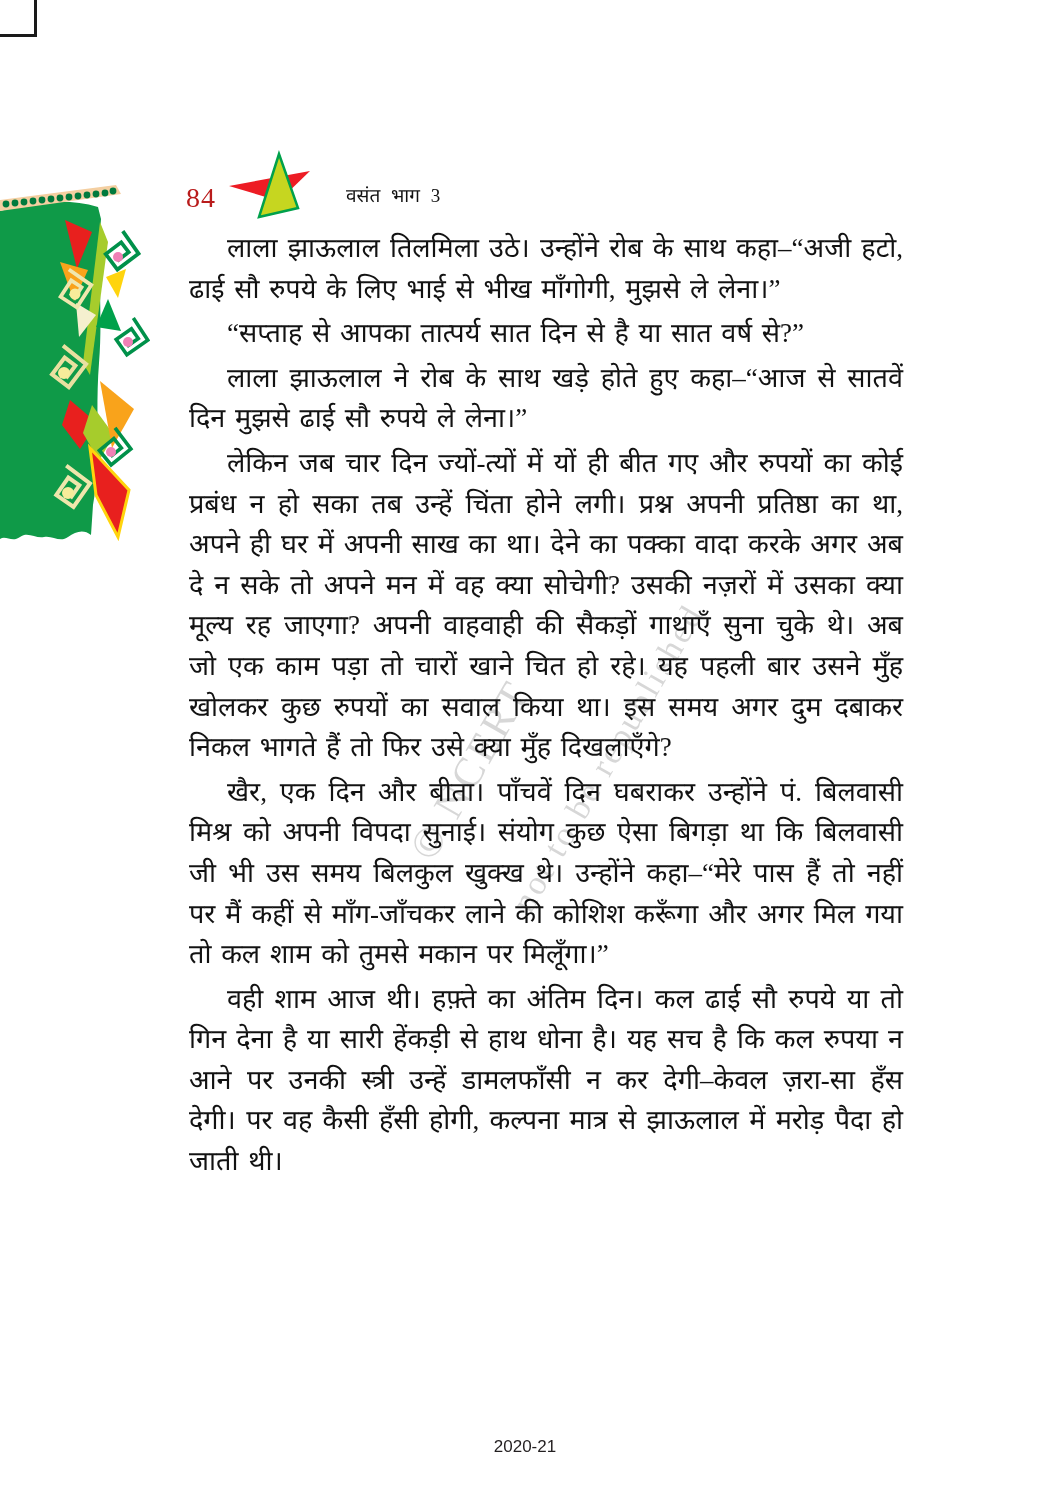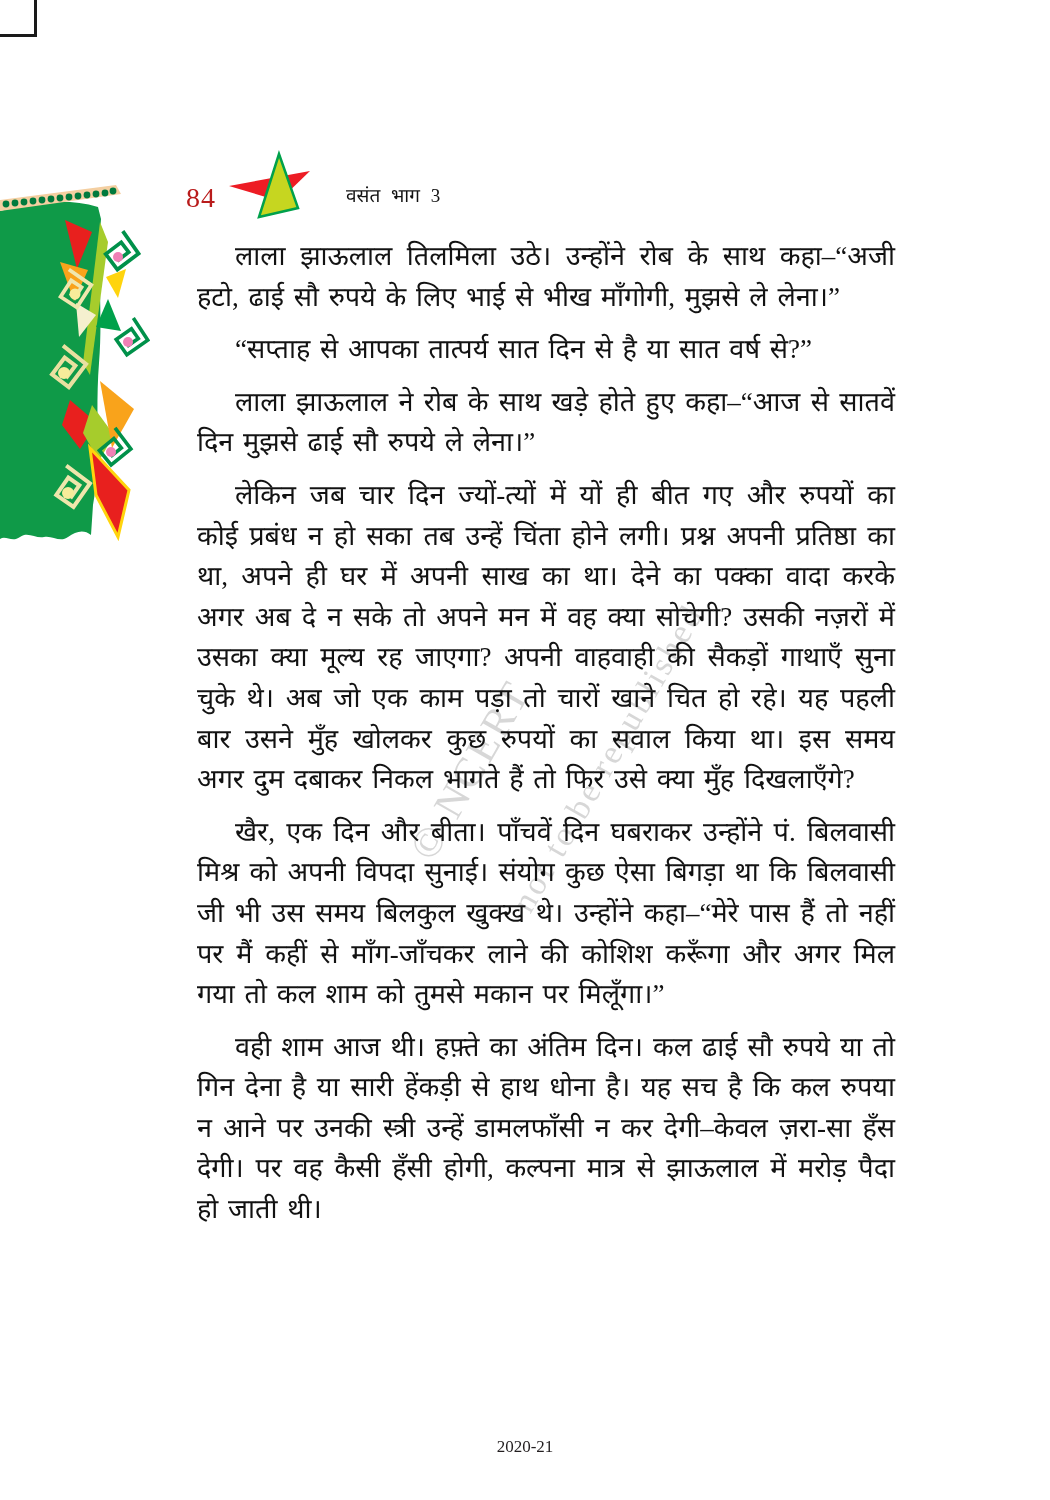--- a/index.html
+++ b/index.html
@@ -42,34 +42,34 @@
   }
   .wm1 { left:470px; top:770px; font-size:42px; }
   .wm2 { left:608px; top:758px; font-size:34px; }
 
   
   .text-block {
     position:absolute; left:185px; top:224px; width:722px;
     z-index:2;
   }
   .para {
-    margin:12px;
+    margin:4px;
     font-size:27px;
     line-height:40.6px;
     color:#121212;
     text-indent:38px;
     text-align:justify;
     word-spacing:3px;
   }
 
   
   .footer {
     position:absolute; left:0; top:1437px; width:1050px;
     text-align:center;
-    font-family:Liberation Serif, serif;
+    font-family:Liberation Sans, sans-serif;
     font-size:17px; color:#231f20;
   }
 </style>
 </head>
 <body>
 
 <div class="page">
 
   <div class="crop-v"></div>
   <div class="crop-h"></div>

